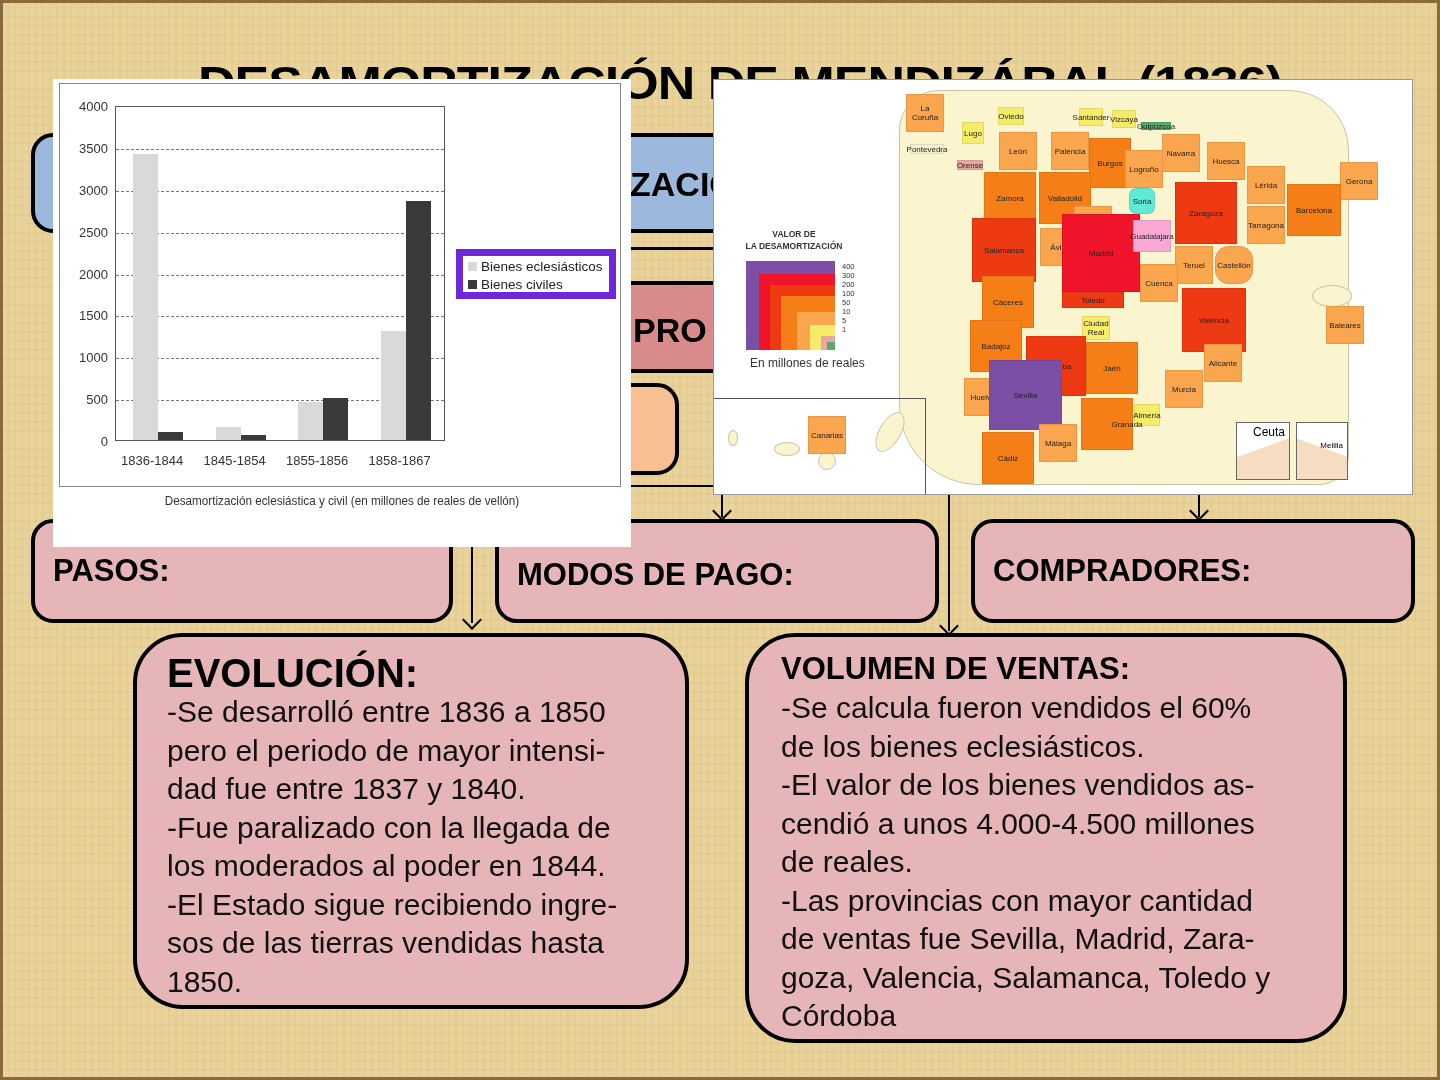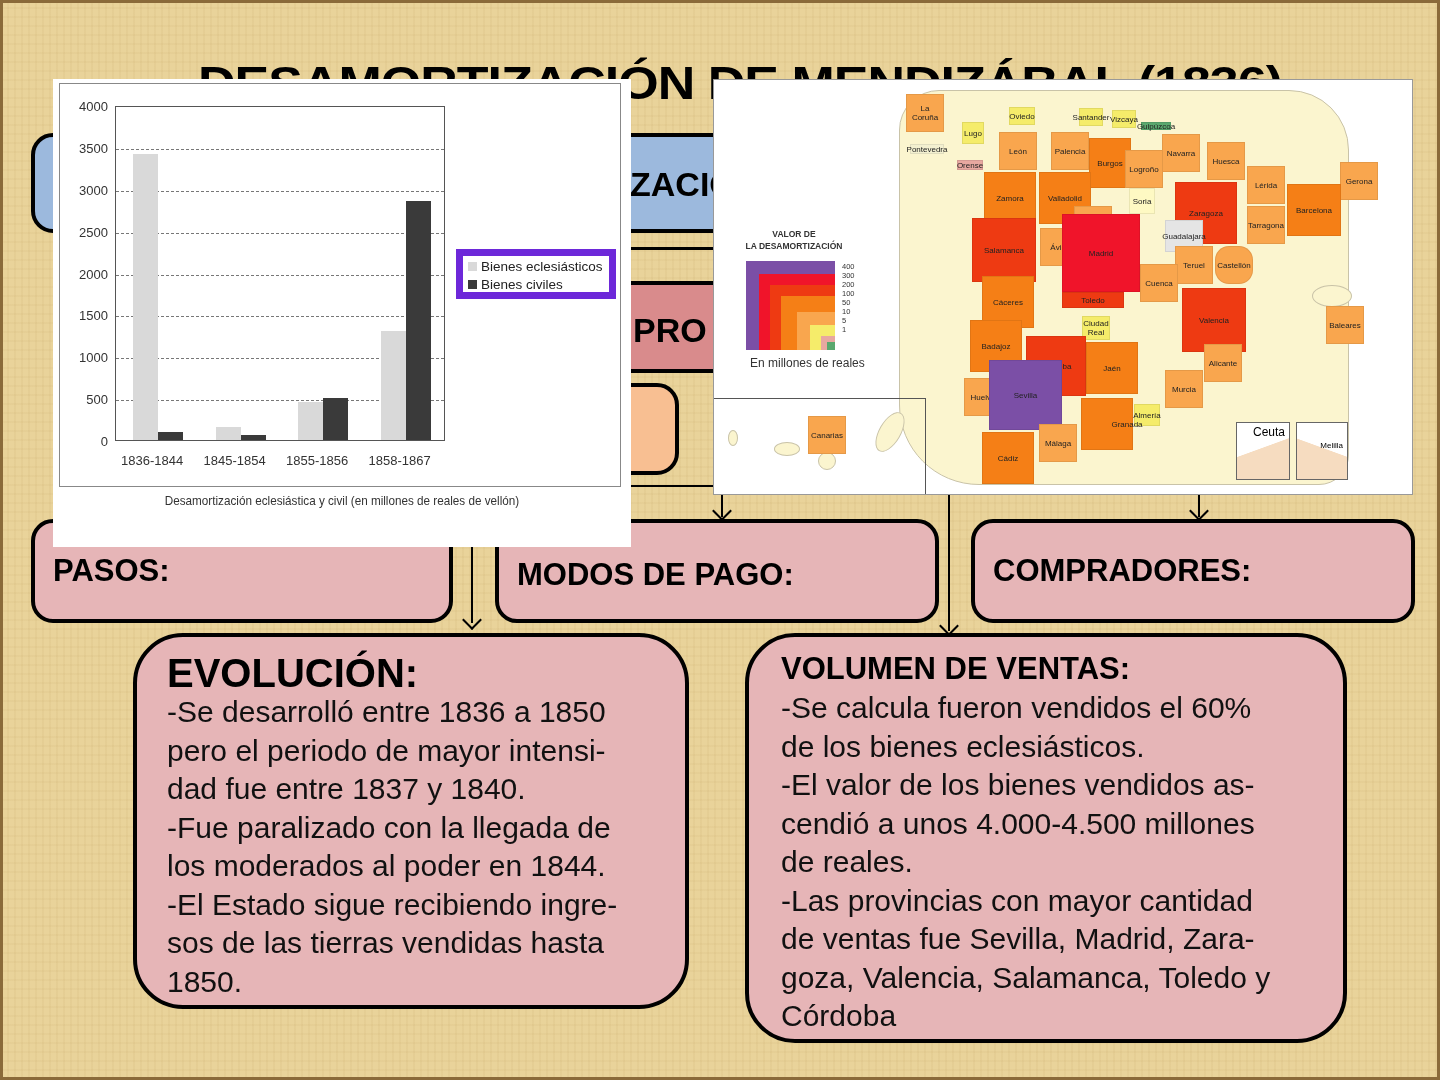--- a/index.html
+++ b/index.html
@@ -175,45 +175,45 @@
   <div class="abs" style="left:36px;top:276px;font-size:12px;color:#333">En millones de reales</div>
 
   <div class="abs" style="left:522px;top:342px;width:54px;height:58px;border:1px solid #666;background:linear-gradient(160deg,#fff 45%,#f6dcc0 46%)">
     <span style="position:absolute;right:4px;top:2px;font-size:12px">Ceuta</span>
   </div>
   <div class="abs" style="left:582px;top:342px;width:52px;height:58px;border:1px solid #666;background:linear-gradient(200deg,#fff 45%,#f6dcc0 46%)">
     <span style="position:absolute;right:4px;top:18px;font-size:8px">Melilla</span>
   </div>
 <div class="prov" style="left: 192px; top: 14px; width: 38px; height: 38px; background: rgb(249, 166, 78);">La Coruña</div>
     <div class="prov" style="left: 248px; top: 42px; width: 22px; height: 22px; background: rgb(245, 236, 106);">Lugo</div>
-    <div class="prov" style="left: 295px; top: 27px; width: 26px; height: 18px; background: rgb(245, 236, 106);">Oviedo</div>
+    <div class="prov" style="left: 284px; top: 27px; width: 26px; height: 18px; background: rgb(245, 236, 106);">Oviedo</div>
     <div class="prov" style="left: 196px; top: 64px; width: 34px; height: 10px; background: rgb(243, 240, 208);">Pontevedra</div>
     <div class="prov" style="left: 243px; top: 80px; width: 26px; height: 10px; background: rgb(232, 168, 160);">Orense</div>
     <div class="prov" style="left: 285px; top: 52px; width: 38px; height: 38px; background: rgb(249, 166, 78);">León</div>
     <div class="prov" style="left: 337px; top: 52px; width: 38px; height: 38px; background: rgb(249, 166, 78);">Palencia</div>
     <div class="prov" style="left: 375px; top: 58px; width: 42px; height: 50px; background: rgb(245, 127, 22);">Burgos</div>
     <div class="prov" style="left: 365px; top: 28px; width: 24px; height: 18px; background: rgb(245, 236, 106);">Santander</div>
     <div class="prov" style="left: 398px; top: 30px; width: 24px; height: 18px; background: rgb(245, 236, 106);">Vizcaya</div>
     <div class="prov" style="left: 427px; top: 42px; width: 30px; height: 8px; background: rgb(90, 168, 110);">Guipúzcoa</div>
     <div class="prov" style="left: 411px; top: 70px; width: 38px; height: 38px; background: rgb(249, 166, 78);">Logroño</div>
     <div class="prov" style="left: 448px; top: 54px; width: 38px; height: 38px; background: rgb(249, 166, 78);">Navarra</div>
     <div class="prov" style="left: 493px; top: 62px; width: 38px; height: 38px; background: rgb(249, 166, 78);">Huesca</div>
     <div class="prov" style="left: 533px; top: 86px; width: 38px; height: 38px; background: rgb(249, 166, 78);">Lérida</div>
     <div class="prov" style="left: 626px; top: 82px; width: 38px; height: 38px; background: rgb(249, 166, 78);">Gerona</div>
     <div class="prov" style="left: 573px; top: 104px; width: 54px; height: 52px; background: rgb(245, 127, 22);">Barcelona</div>
     <div class="prov" style="left: 270px; top: 92px; width: 52px; height: 52px; background: rgb(245, 127, 22);">Zamora</div>
     <div class="prov" style="left: 325px; top: 92px; width: 52px; height: 52px; background: rgb(245, 127, 22);">Valladolid</div>
-    <div class="prov" style="left: 415px; top: 108px; width: 26px; height: 26px; background: #fef9c3;">Soria</div>
+    <div class="prov" style="left: 415px; top: 108px; width: 26px; height: 26px; background: #5eead4; border-radius: 7px;">Soria</div>
     <div class="prov" style="left: 461px; top: 102px; width: 62px; height: 62px; background: rgb(238, 58, 18);">Zaragoza</div>
     <div class="prov" style="left: 533px; top: 126px; width: 38px; height: 38px; background: rgb(249, 166, 78);">Tarragona</div>
     <div class="prov" style="left: 258px; top: 138px; width: 64px; height: 64px; background: rgb(238, 58, 18);">Salamanca</div>
     <div class="prov" style="left: 360px; top: 126px; width: 38px; height: 38px; background: rgb(249, 166, 78);">Segovia</div>
     <div class="prov" style="left: 326px; top: 148px; width: 38px; height: 38px; background: rgb(249, 166, 78);">Ávila</div>
     <div class="prov" style="left: 348px; top: 134px; width: 78px; height: 78px; background: rgb(240, 20, 42);">Madrid</div>
-    <div class="prov" style="left: 419px; top: 140px; width: 38px; height: 32px; background: #e5e5e5; margin-left: 32px;">Guadalajara</div>
+    <div class="prov" style="left: 419px; top: 140px; width: 38px; height: 32px; background: #f9a8d4;">Guadalajara</div>
     <div class="prov" style="left: 461px; top: 166px; width: 38px; height: 38px; background: rgb(249, 166, 78);">Teruel</div>
     <div class="prov" style="left: 501px; top: 166px; width: 38px; height: 38px; background: rgb(249, 166, 78); border-radius: 14px;">Castellón</div>
     <div class="prov" style="left: 426px; top: 184px; width: 38px; height: 38px; background: rgb(249, 166, 78);">Cuenca</div>
     <div class="prov" style="left: 348px; top: 212px; width: 62px; height: 16px; background: rgb(238, 58, 18);">Toledo</div>
     <div class="prov" style="left: 268px; top: 196px; width: 52px; height: 52px; background: rgb(245, 127, 22);">Cáceres</div>
     <div class="prov" style="left: 368px; top: 236px; width: 28px; height: 24px; background: rgb(245, 236, 106);">Ciudad Real</div>
     <div class="prov" style="left: 468px; top: 208px; width: 64px; height: 64px; background: rgb(238, 58, 18);">Valencia</div>
     <div class="prov" style="left: 612px; top: 226px; width: 38px; height: 38px; background: rgb(249, 166, 78);">Baleares</div>
     <div class="prov" style="left: 256px; top: 240px; width: 52px; height: 52px; background: rgb(245, 127, 22);">Badajoz</div>
     <div class="prov" style="left: 312px; top: 256px; width: 60px; height: 60px; background: rgb(238, 58, 18);">Córdoba</div>

